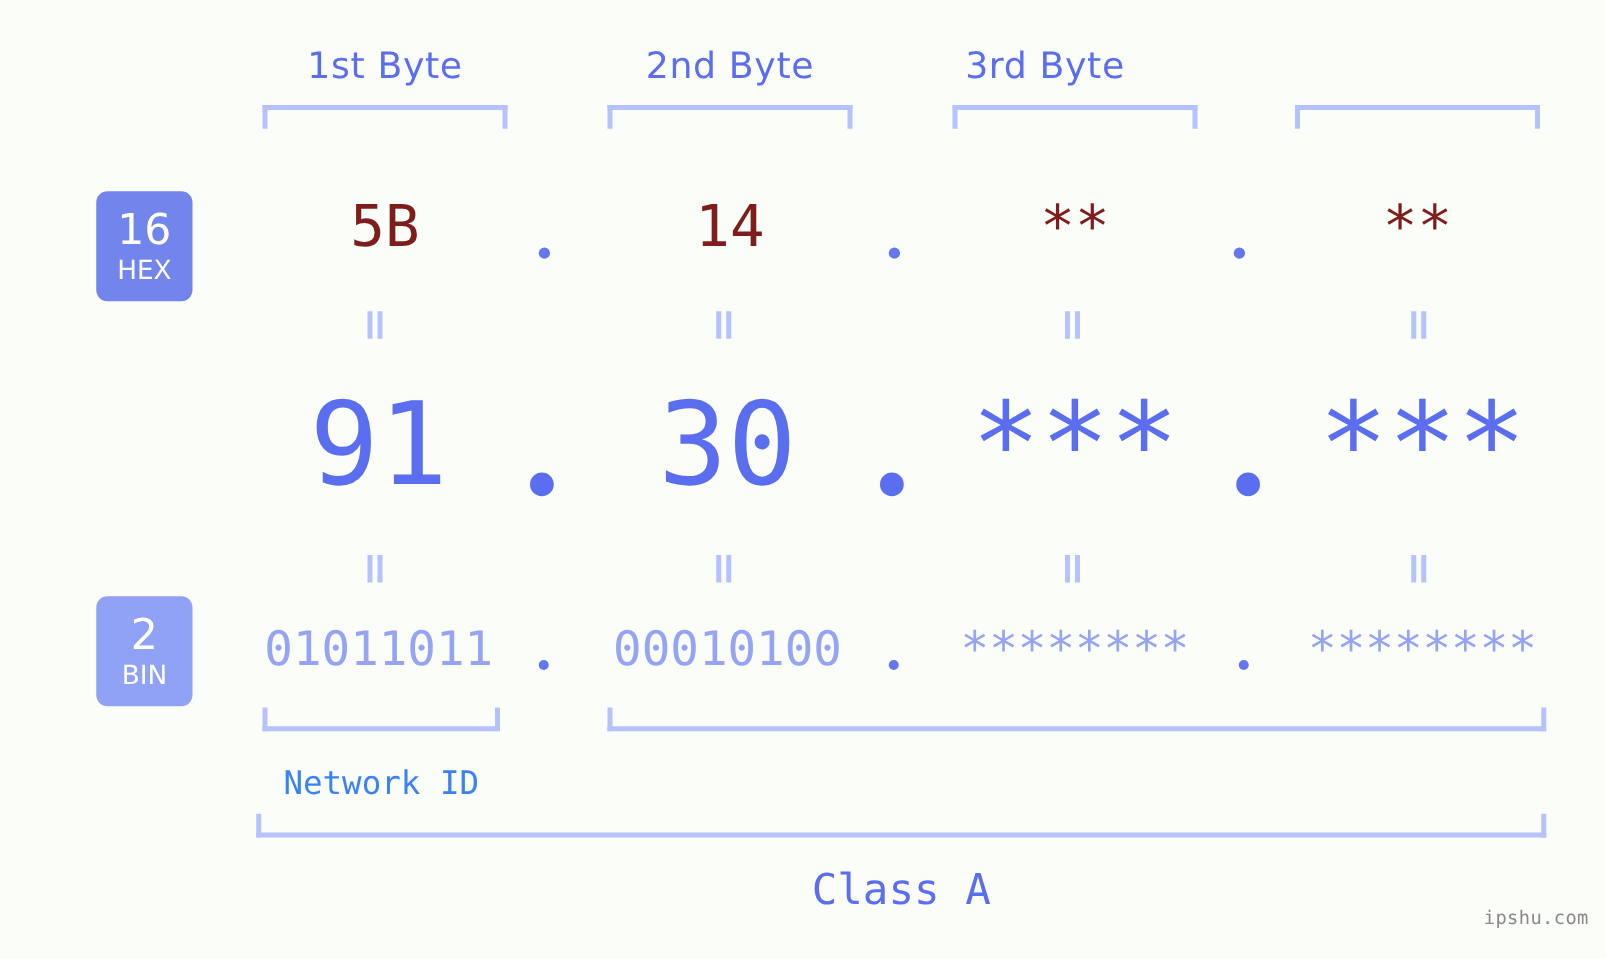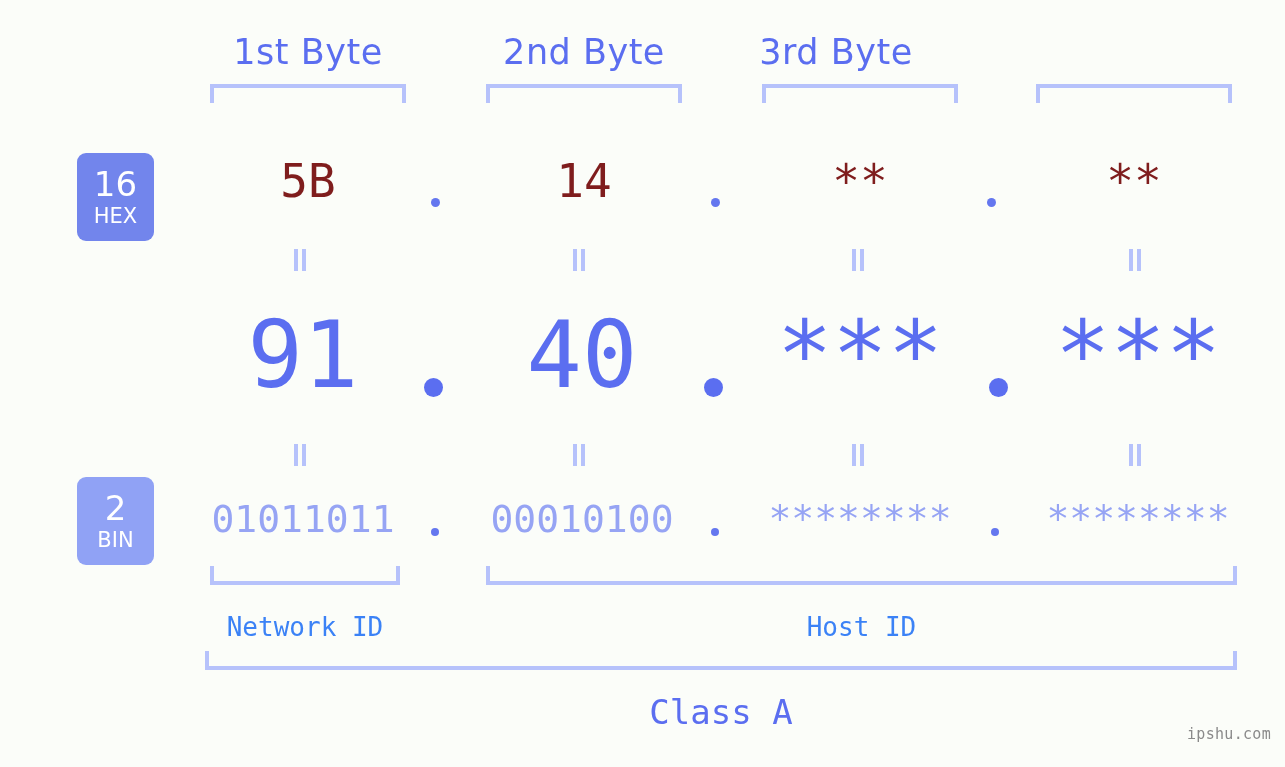--- a/index.html
+++ b/index.html
@@ -20,21 +20,21 @@
   }
 
   
   .byte-header {
     position: absolute;
     top: 32px;
     height: 40px;
     line-height: 40px;
     text-align: center;
     font-family: "DejaVu Sans", sans-serif;
-    font-size: 35px;
+    font-size: 29px;
     color: #5b6ef0;
     letter-spacing: 0.5px;
     white-space: nowrap;
   }
 
   
   .top-bracket {
     position: absolute;
     top: 84px;
     height: 19px;
@@ -198,21 +198,21 @@
       <i></i>
       <i></i>
     </div>
   <div class="eq" style="left:1128px;top:249px;">
       <i></i>
       <i></i>
     </div>
 
   <div class="row-dec">
     <div class="val" style="left:205px;width:196px;top:310px;">91</div>
-    <div class="val" style="left:484px;width:196px;top:310px;">40</div>
+    <div class="val" style="left:484px;width:196px;top:310px;">30</div>
     <div class="val" style="left:762px;width:196px;top:310px;">***</div>
     <div class="val" style="left:1040px;width:196px;top:310px;">***</div>
 
     <div class="dot dec" style="left:424px;top:378px;"></div>
     <div class="dot dec" style="left:704px;top:378px;"></div>
     <div class="dot dec" style="left:989px;top:378px;"></div>
   </div>
 
   <div class="eq" style="left:293px;top:444px;">
       <i></i>
@@ -239,20 +239,19 @@
 
     <div class="dot bin" style="left:431px;top:528px;"></div>
     <div class="dot bin" style="left:711px;top:528px;"></div>
     <div class="dot bin" style="left:991px;top:528px;"></div>
   </div>
 
   <div class="bot-bracket" style="left:210px;top:566px;width:190px;"></div>
   <div class="bot-bracket" style="left:486px;top:566px;width:751px;"></div>
 
   <div class="section-label" style="left:210px;top:614px;width:190px;">Network ID</div>
-  <div class="section-label" style="left:486px;top:614px;width:751px;">Host ID</div>
 
   <div class="bot-bracket" style="left:205px;top:651px;width:1032px;"></div>
   <div class="class-label" style="left:205px;top:695px;width:1032px;">Class A</div>
 
   <div class="watermark">ipshu.com</div>
 
 </div>
 
 </body></html>

